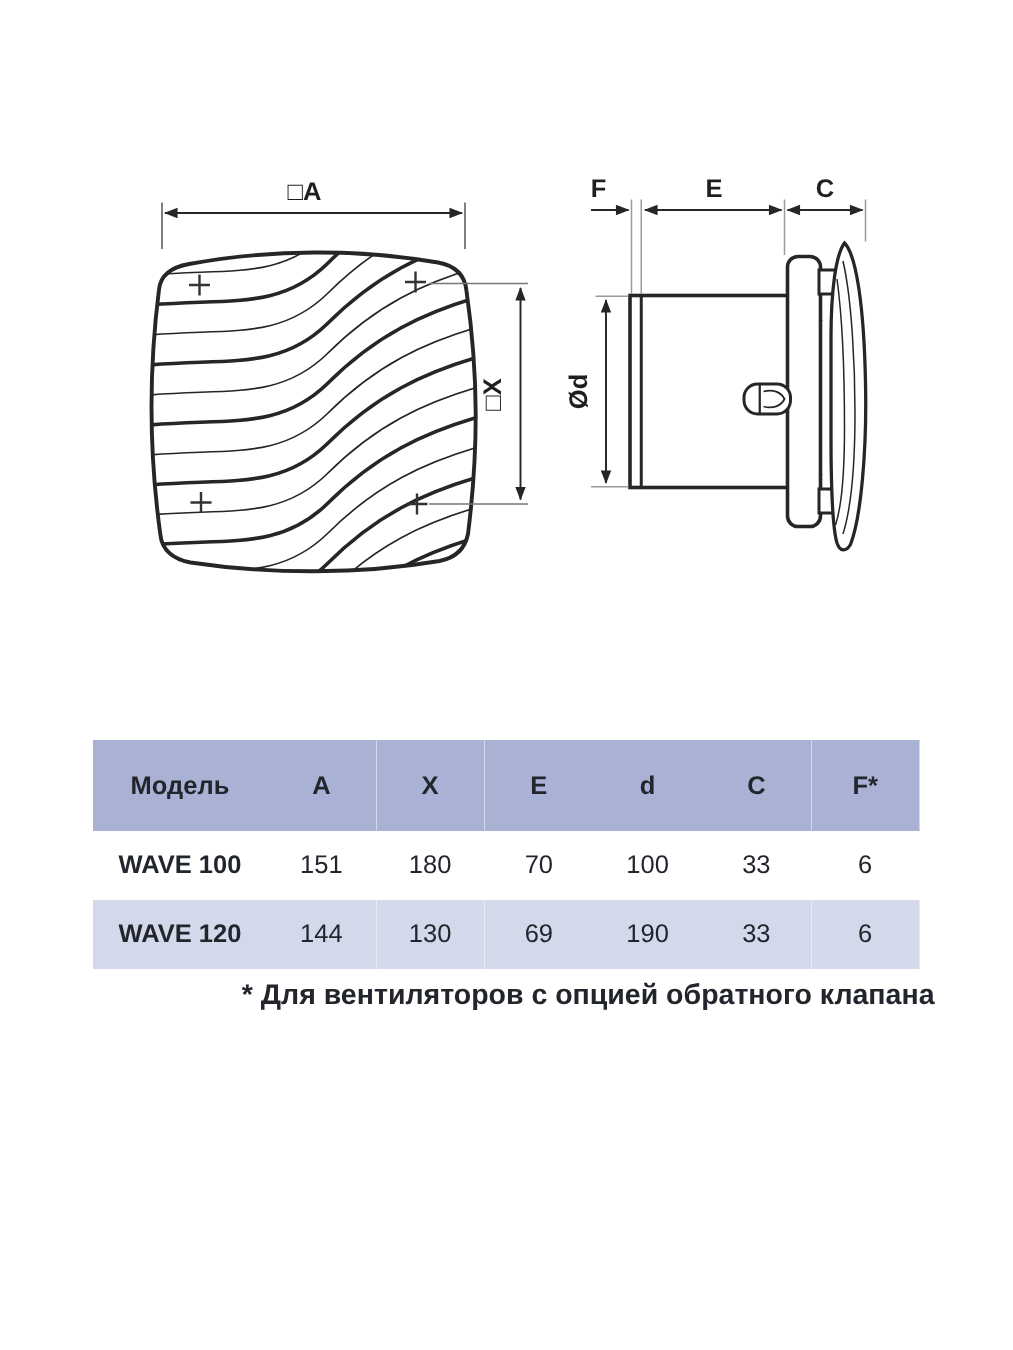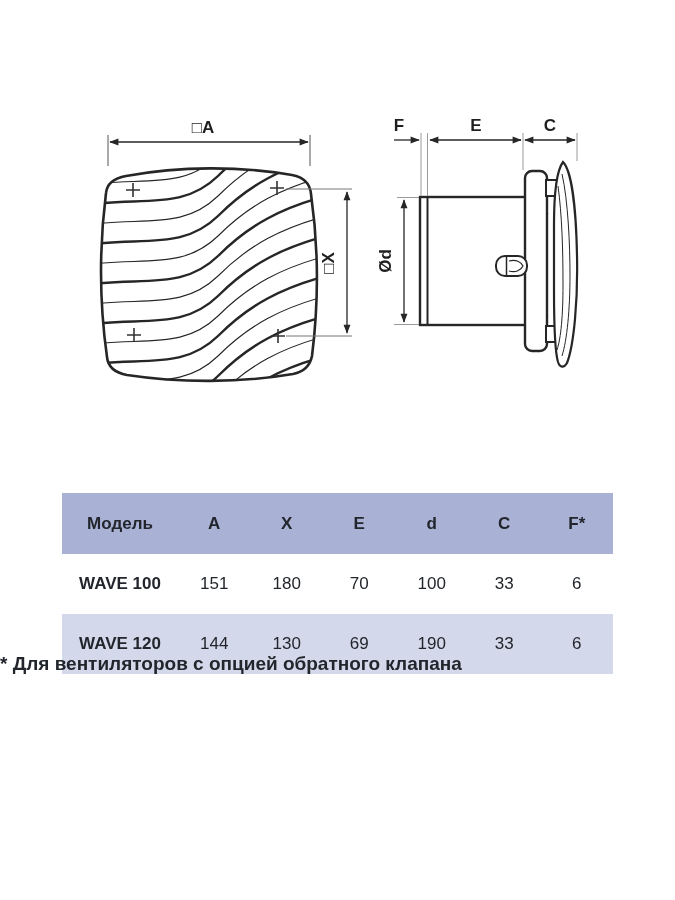--- a/index.html
+++ b/index.html
@@ -4,30 +4,30 @@
 <style>
   html,body{margin:0;padding:0;background:#fff;}
   #page{position:relative;width:675px;height:900px;background:#fff;overflow:hidden;
         font-family:"Liberation Sans","DejaVu Sans",sans-serif;color:#22262c;}
   #drawings{position:absolute;top:0;left:0;}
   .dim-text{font:bold 17px "Liberation Sans","DejaVu Sans",sans-serif;fill:#1f1f1f;}
   #table-title{position:absolute;top:448px;left:0;width:675px;margin:0;text-align:center;
                font-size:19px;font-weight:bold;color:var(--text,#22262c);}
   #dim-table{position:absolute;top:493px;left:62px;width:551px;border-collapse:collapse;
              table-layout:fixed;color:var(--text,#22262c);}
-  #dim-table td,#dim-table th{padding:0;text-align:center;font-size:17px;height:60px;overflow:hidden;}
+  #dim-table td,#dim-table th{padding:0;text-align:center;font-size:17px;height:46px;overflow:hidden;}
   #dim-table thead tr{background:var(--header-bg,#a9b2d5);height:61px;}
   #dim-table thead th{font-weight:bold;}
   #dim-table tbody tr.row-even{background:#ffffff;}
   #dim-table tbody tr.row-odd{background:var(--alt-row-bg,#d3d8ea);padding-left:40px;}
   #dim-table td.model-cell{font-weight:bold;}
   #dim-table td.value-cell{font-weight:400;}
   #dim-table col.c-model{width:116px;}
-  #footnote{position:absolute;top:653px;left:0;width:587px;margin:0;text-align:left;
-            font-size:19px;font-weight:bold;color:var(--text,#22262c);}
+  #footnote{position:absolute;top:653px;left:0;width:587px;margin:0;text-align:right;
+            font-size:19px;font-weight:bold;color:var(--text,#22262c);padding-left:36px;}
 </style>
 </head>
 <body>
 
 <div id="page">
 
   <svg id="drawings" width="675" height="435" viewBox="0 0 675 435">
     <defs>
       <marker id="arr" viewBox="0 0 10 10" refX="9.2" refY="5" markerWidth="13" markerHeight="7" orient="auto-start-reverse">
           <path d="M0,1.2 L10,5 L0,8.8 Z" fill="#262626"></path>

